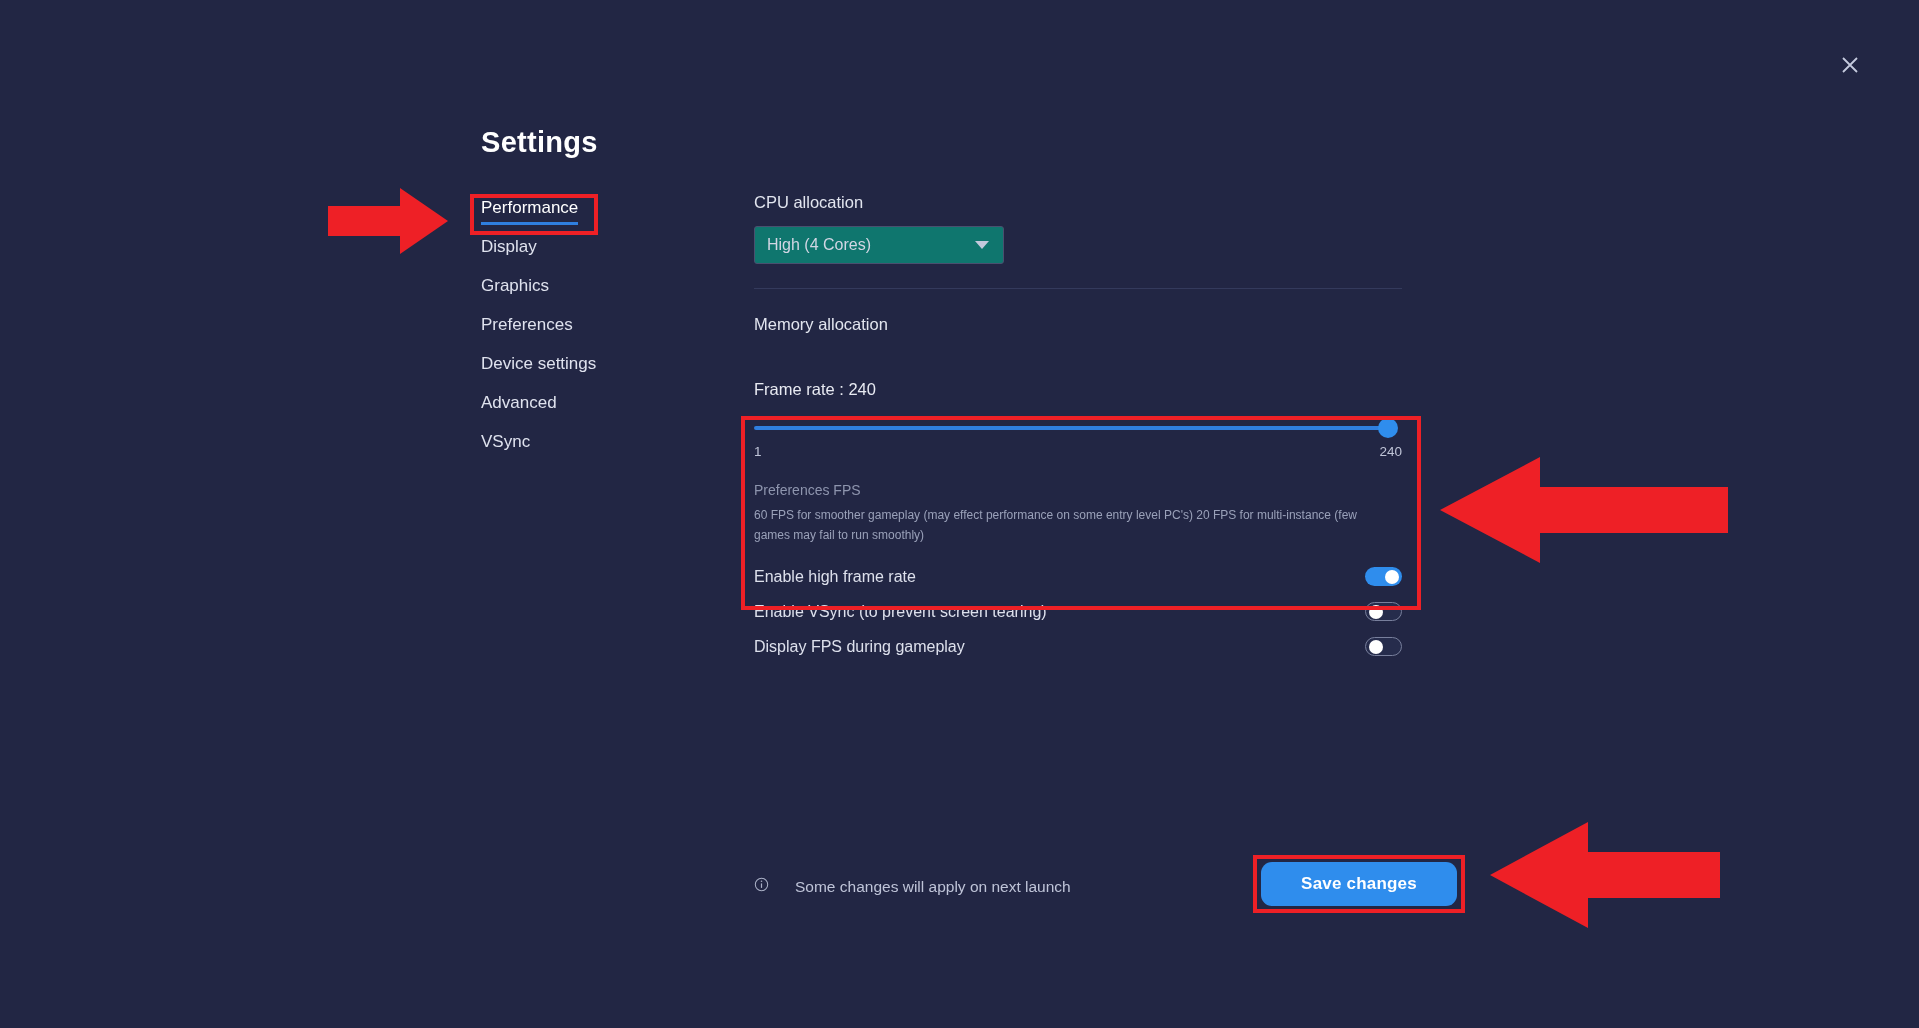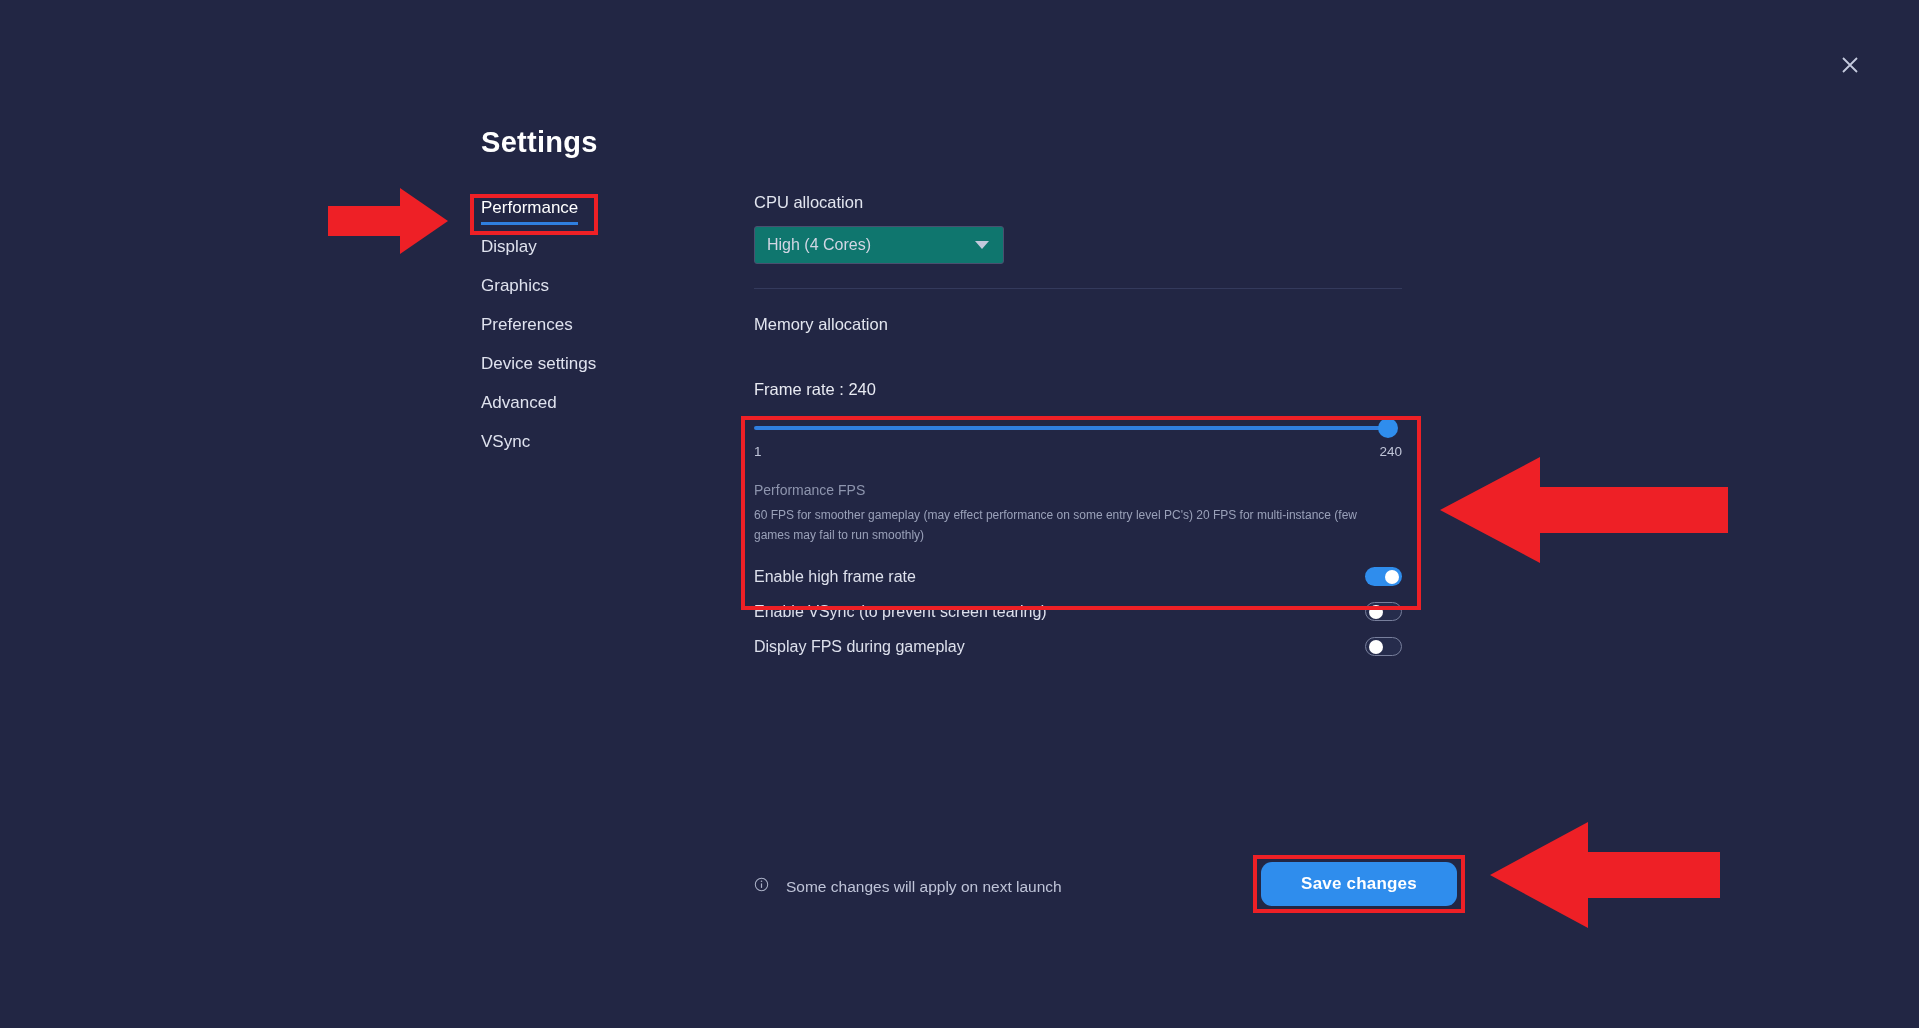--- a/index.html
+++ b/index.html
@@ -214,21 +214,21 @@
   .switch.on .knob { right: 3px; }
   .switch.off .knob { left: 3px; top: 1.5px; }
 
   
   #footer-note {
     position: absolute;
     left: 754px;
     top: 877px;
     display: flex;
     align-items: center;
-    gap: 17px;
+    gap: 26px;
     font-size: 15.5px;
     color: #bfc4d8;
     justify-content: flex-end;
   }
 
   #save-button {
     position: absolute;
     left: 1261px;
     top: 862px;
     width: 196px;
@@ -319,21 +319,21 @@
     <div id="slider-wrap">
       <div id="slider-track"></div>
       <div id="slider-thumb"></div>
     </div>
 
     <div id="slider-scale">
       <span>1</span>
       <span>240</span>
     </div>
 
-    <div id="rec-title">Performance FPS</div>
+    <div id="rec-title">Preferences FPS</div>
     <div id="rec-body">60 FPS for smoother gameplay (may effect performance on some entry level PC's) 20 FPS for multi-instance (few games may fail to run smoothly)</div>
 
     <div class="toggle-row" id="toggle-hfr-row">
       <span class="toggle-label">Enable high frame rate</span>
       <span class="switch on">
           <span class="knob"></span>
         </span>
     </div>
   </section>
 

